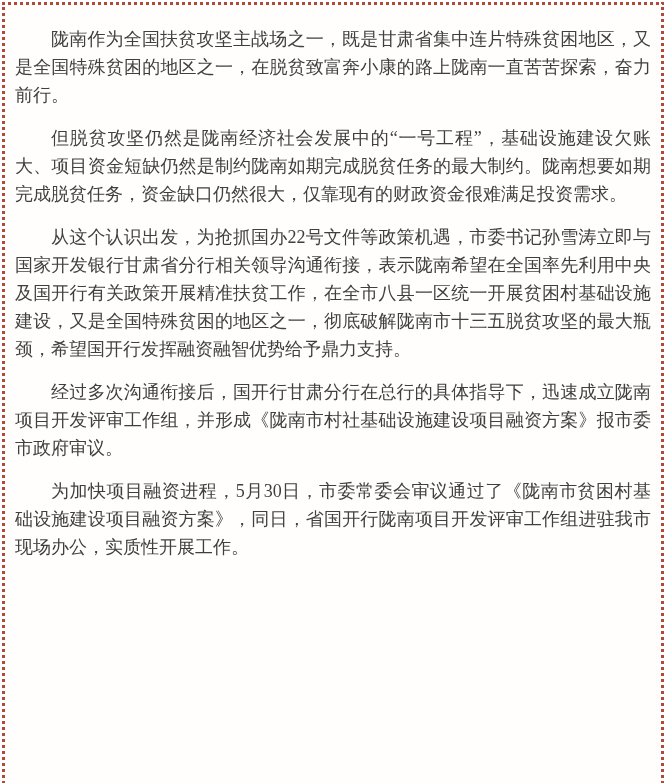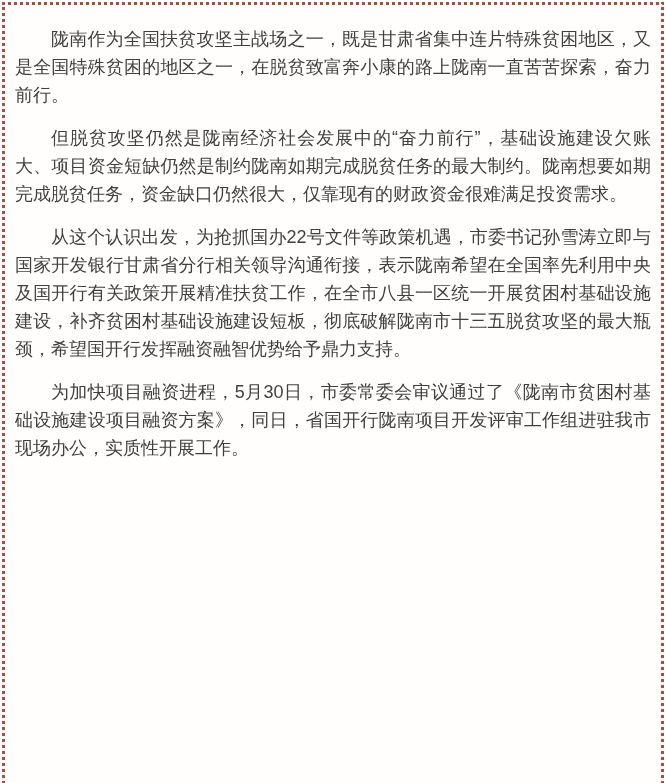--- a/index.html
+++ b/index.html
@@ -31,23 +31,25 @@
     background-repeat: no-repeat;
   }
   .article-panel p {
     margin: 0 0 15px 0;
     font-size: 18px;
     line-height: 28px;
     color: #3f3f3f;
     text-indent: 2em;
     text-align: justify;
     letter-spacing: 0;
+    font-family: Liberation Serif, serif;
   }
 </style>
 </head>
 <body>
 
 <div class="article-panel">
   <p>陇南作为全国扶贫攻坚主战场之一，既是甘肃省集中连片特殊贫困地区，又是全国特殊贫困的地区之一，在脱贫致富奔小康的路上陇南一直苦苦探索，奋力前行。</p>
-  <p>但脱贫攻坚仍然是陇南经济社会发展中的“奋力前行”，基础设施建设欠账大、项目资金短缺仍然是制约陇南如期完成脱贫任务的最大制约。陇南想要如期完成脱贫任务，资金缺口仍然很大，仅靠现有的财政资金很难满足投资需求。</p>
-  <p>从这个认识出发，为抢抓国办22号文件等政策机遇，市委书记孙雪涛立即与国家开发银行甘肃省分行相关领导沟通衔接，表示陇南希望在全国率先利用中央及国开行有关政策开展精准扶贫工作，在全市八县一区统一开展贫困村基础设施建设，补齐贫困村基础设施建设短板，彻底破解陇南市十三五脱贫攻坚的最大瓶颈，希望国开行发挥融资融智优势给予鼎力支持。</p>
+  <p>但脱贫攻坚仍然是陇南经济社会发展中的“一号工程”，基础设施建设欠账大、项目资金短缺仍然是制约陇南如期完成脱贫任务的最大制约。陇南想要如期完成脱贫任务，资金缺口仍然很大，仅靠现有的财政资金很难满足投资需求。</p>
+  <p>从这个认识出发，为抢抓国办22号文件等政策机遇，市委书记孙雪涛立即与国家开发银行甘肃省分行相关领导沟通衔接，表示陇南希望在全国率先利用中央及国开行有关政策开展精准扶贫工作，在全市八县一区统一开展贫困村基础设施建设，又是全国特殊贫困的地区之一，彻底破解陇南市十三五脱贫攻坚的最大瓶颈，希望国开行发挥融资融智优势给予鼎力支持。</p>
+  <p>经过多次沟通衔接后，国开行甘肃分行在总行的具体指导下，迅速成立陇南项目开发评审工作组，并形成《陇南市村社基础设施建设项目融资方案》报市委市政府审议。</p>
   <p>为加快项目融资进程，5月30日，市委常委会审议通过了《陇南市贫困村基础设施建设项目融资方案》，同日，省国开行陇南项目开发评审工作组进驻我市现场办公，实质性开展工作。</p>
 </div>
 
 </body></html>

